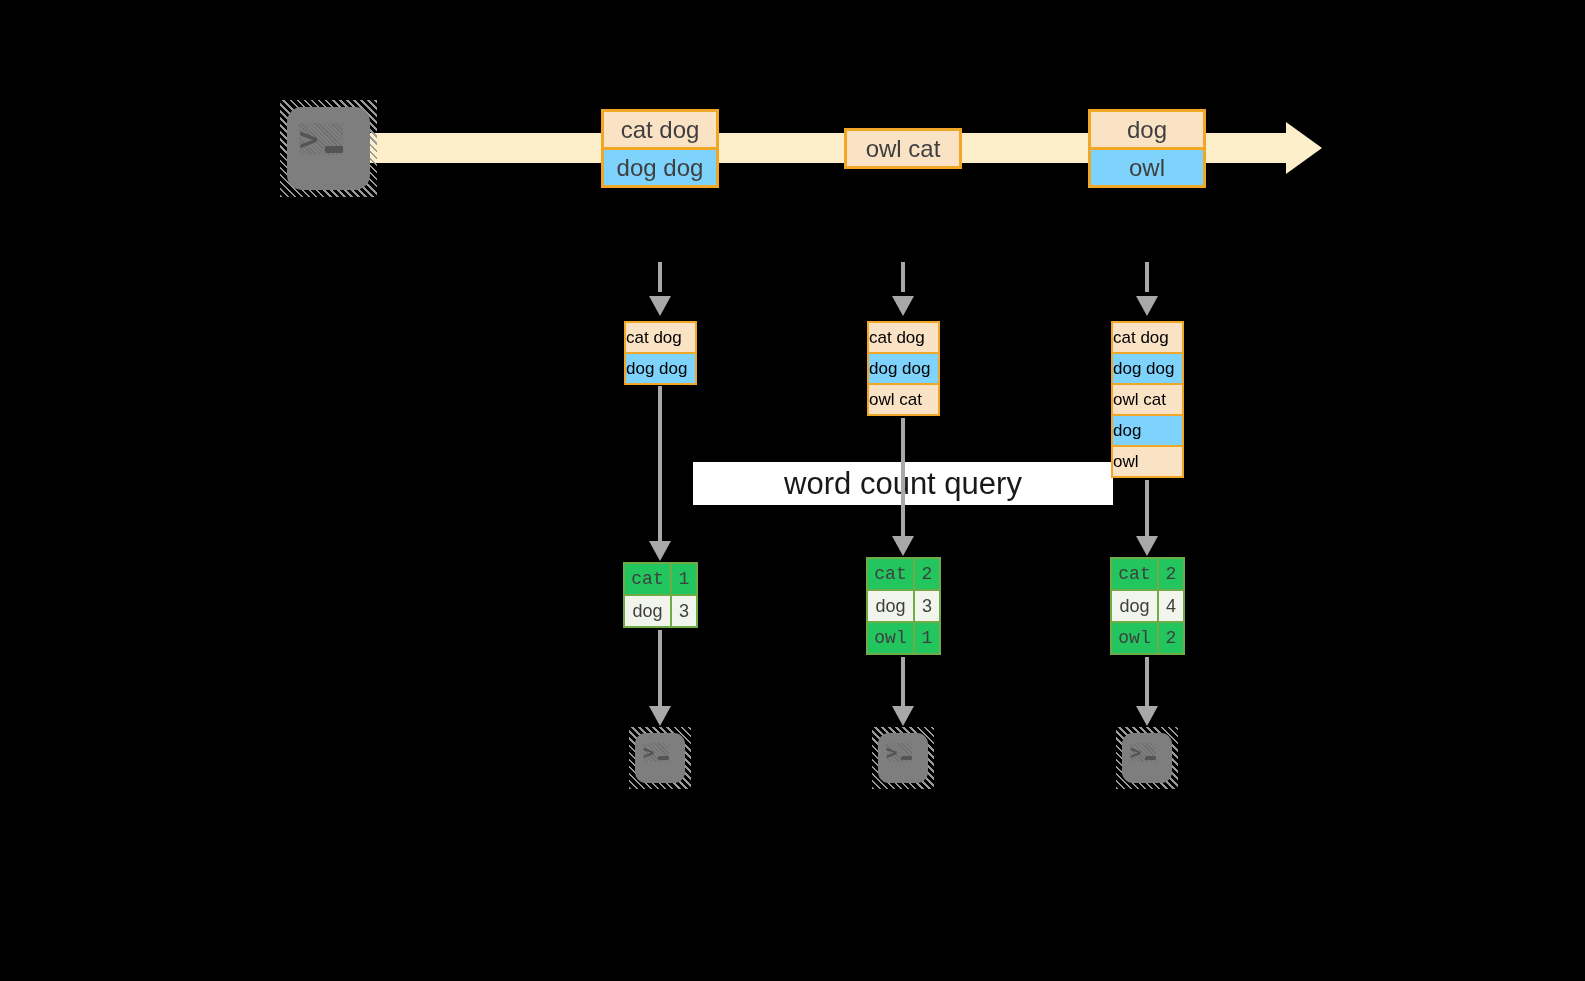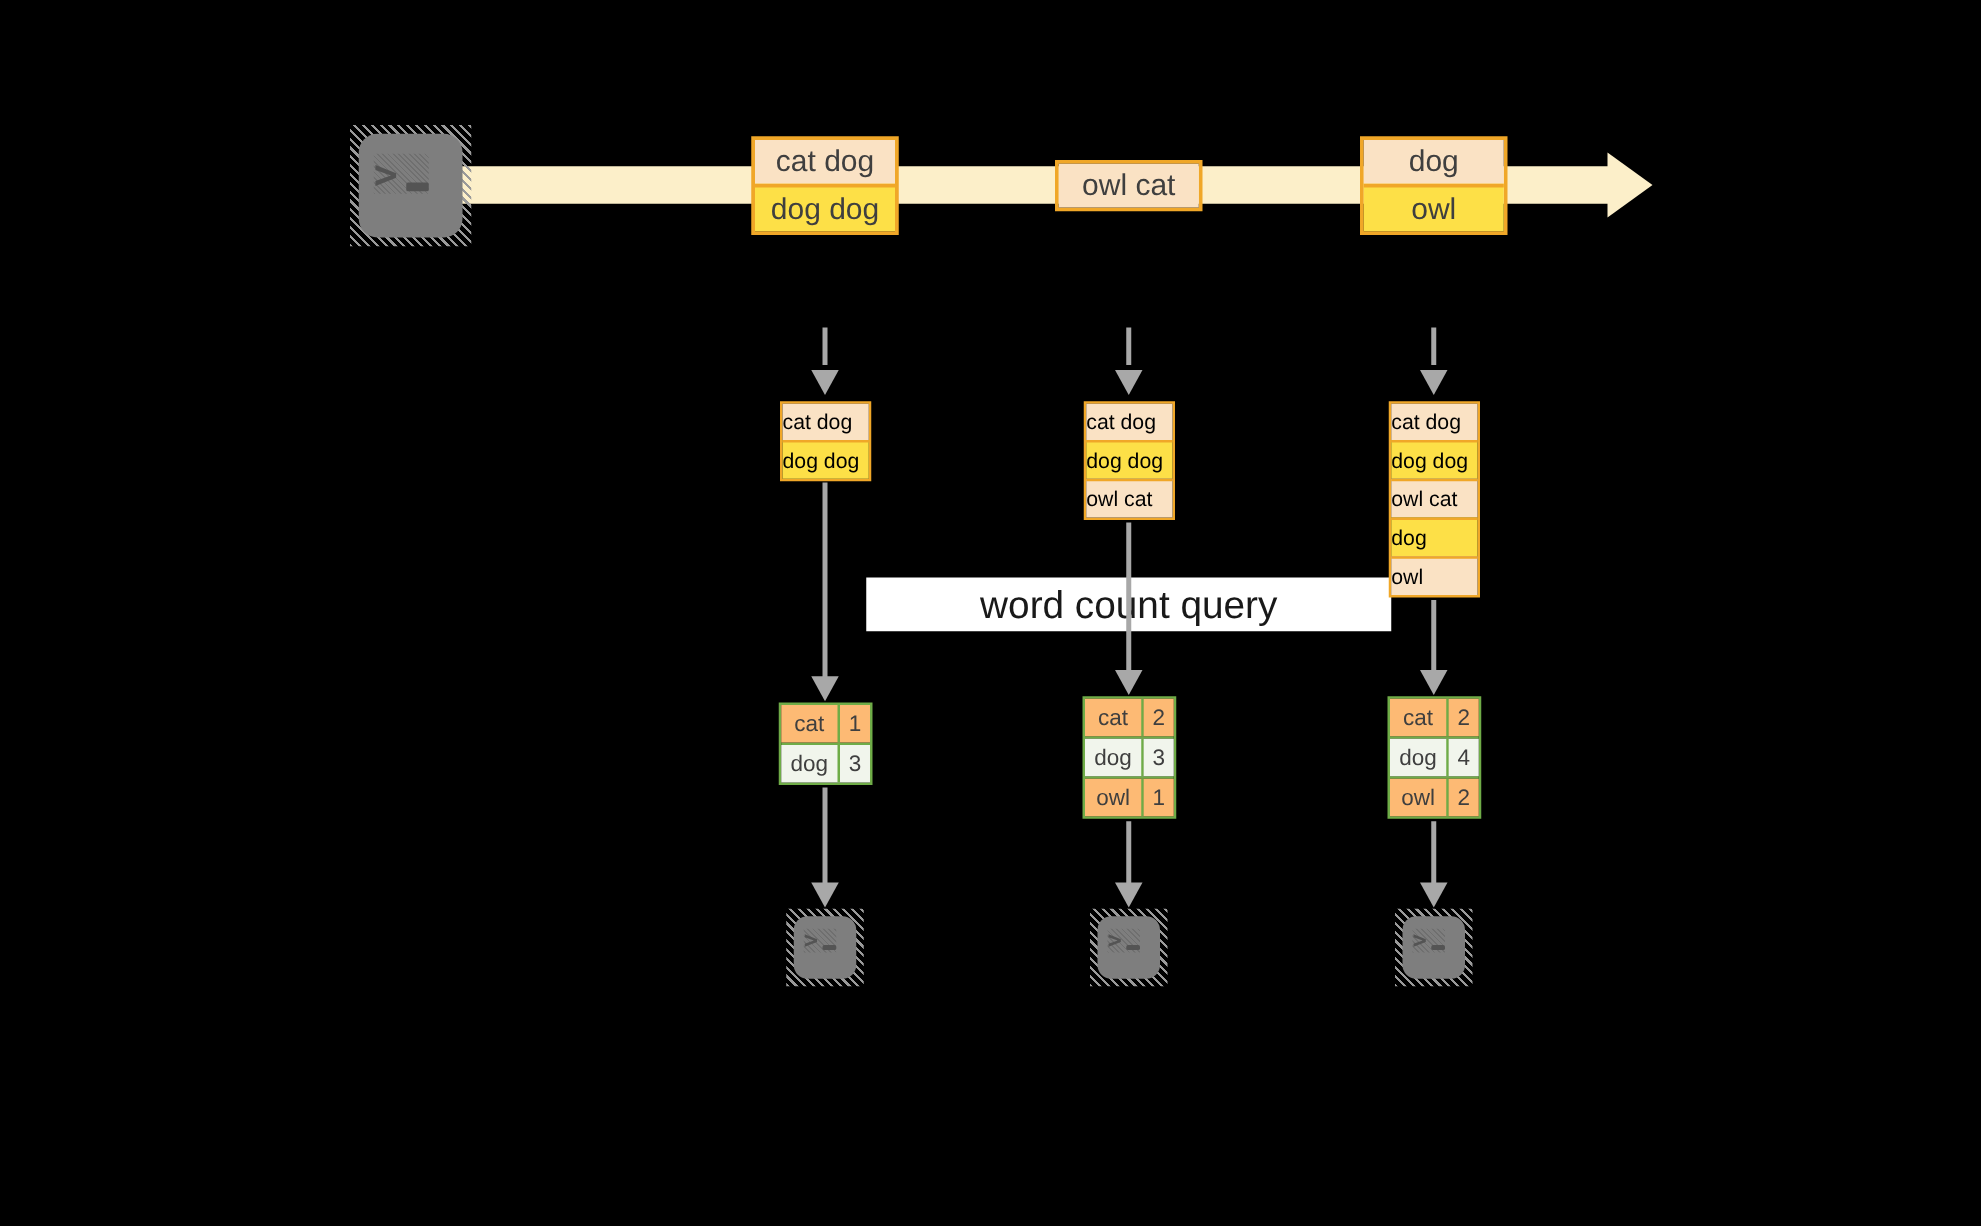--- a/index.html
+++ b/index.html
@@ -23,35 +23,35 @@
   .band { background:#FCEFC9; }
   .band-head { width:0; height:0;
     border-top:26px solid transparent; border-bottom:26px solid transparent;
     border-left:36px solid #FCEFC9; }
 
   
   .batch { border:3px solid #F0A728; box-sizing:border-box; z-index:2; }
   .batch .cell { height:35px; line-height:35px; font-size:24px; text-align:center; color:#3F3F3F; }
   .batch .cell + .cell { border-top:3px solid #F0A728; }
   .cell.dark  { background:#FAE2C4; }
-  .cell.light { background:#fde047; }
+  .cell.light { background:#7dd3fc; }
 
   
   .stack { border:2.5px solid #F0A728; box-sizing:border-box; z-index:3; }
   .stack .cell { height:29px; line-height:29px; font-size:17px; }
   .stack .cell + .cell { border-top:2.5px solid #F0A728; }
 
   
   .gtable { border:2.5px solid #6FAC47; box-sizing:border-box; z-index:3; }
   .gtable .row { display:flex; height:30px; }
   .gtable .row + .row { border-top:2.5px solid #6FAC47; }
   .gtable .word { width:45px; border-right:2.5px solid #6FAC47; text-align:center;
                   line-height:30px; font-size:18px; color:#3F3F3F; }
   .gtable .num  { flex:1; text-align:center; line-height:30px; font-size:18px; color:#3F3F3F; }
-  .row.dark  .word, .row.dark  .num { background:#fdba74; }
+  .row.dark  .word, .row.dark  .num { background:#22c55e;font-family:Liberation Mono, monospace; }
   .row.light .word, .row.light .num { background:#F1F5EC; }
 
   
   .vline { width:4px; background:#A8A8A8; z-index:2; }
   .vhead { width:0; height:0; z-index:2;
     border-left:11px solid transparent; border-right:11px solid transparent;
     border-top:20px solid #A8A8A8; }
 
   
   .qlabel { background:#FFFFFF; color:#191919; font-size:31px; text-align:center;

